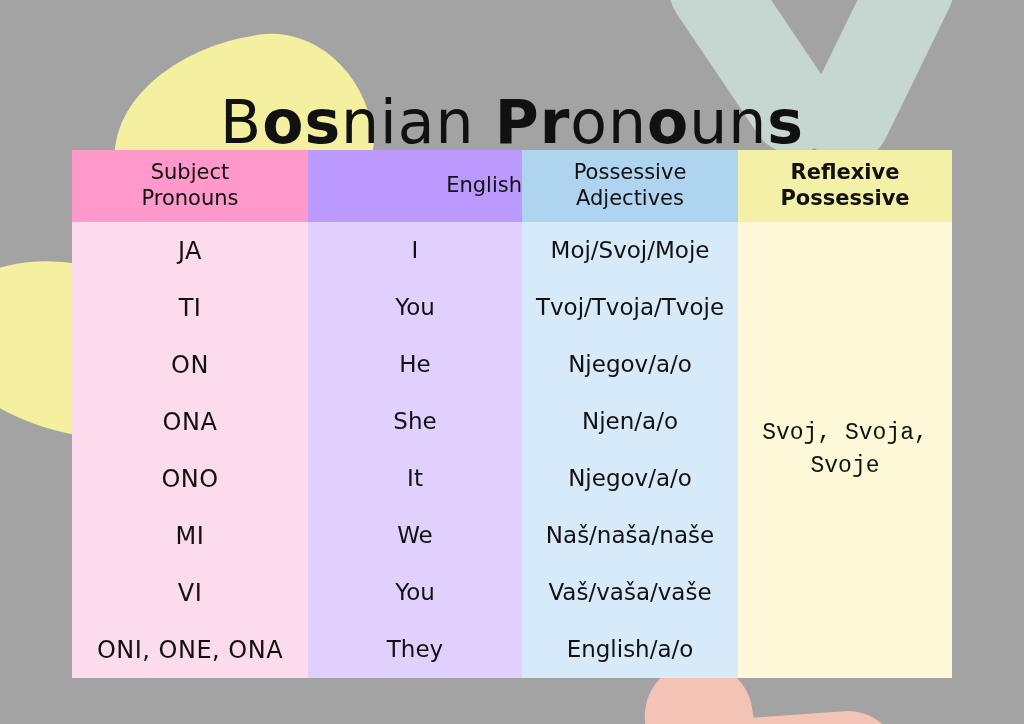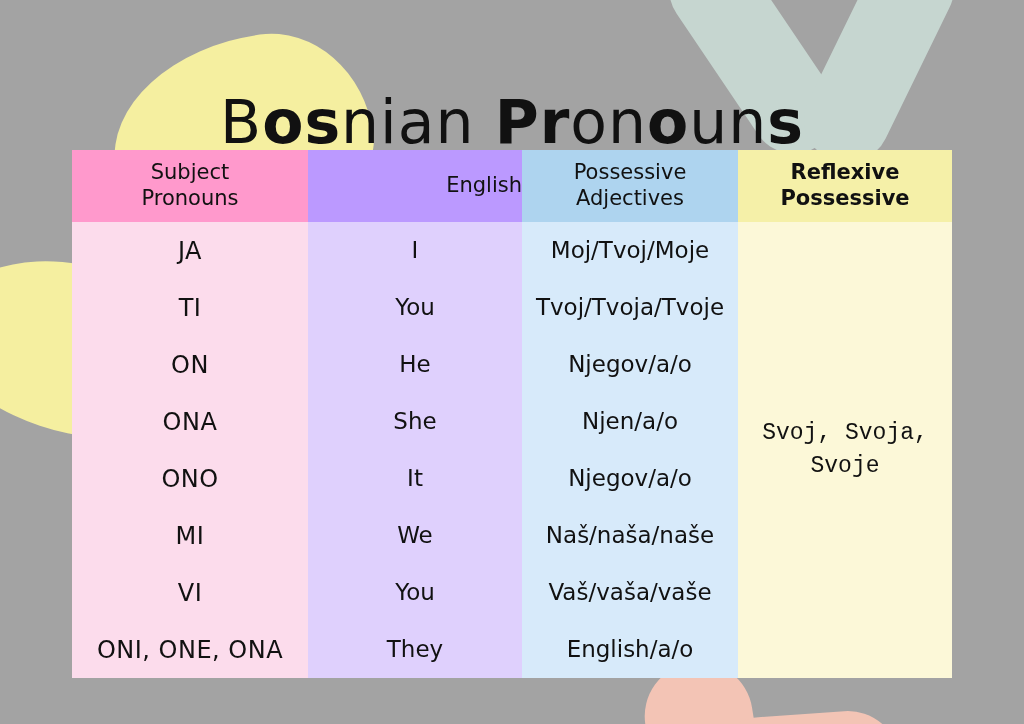--- a/index.html
+++ b/index.html
@@ -216,21 +216,21 @@
         <th class="h-reflexive">
           <div>Reflexive</div>
           <div>Possessive</div>
         </th>
       </tr>
     </thead>
     <tbody>
       <tr>
         <td class="c-subject">JA</td>
         <td class="c-english">I</td>
-        <td class="c-possessive">Moj/Tvoj/Moje</td>
+        <td class="c-possessive">Moj/Svoj/Moje</td>
         <td class="c-reflexive" rowspan="8">
           <div>Svoj, Svoja,</div>
           <div>Svoje</div>
         </td>
       </tr>
       <tr>
         <td class="c-subject">TI</td>
         <td class="c-english">You</td>
         <td class="c-possessive">Tvoj/Tvoja/Tvoje</td>
       </tr>

